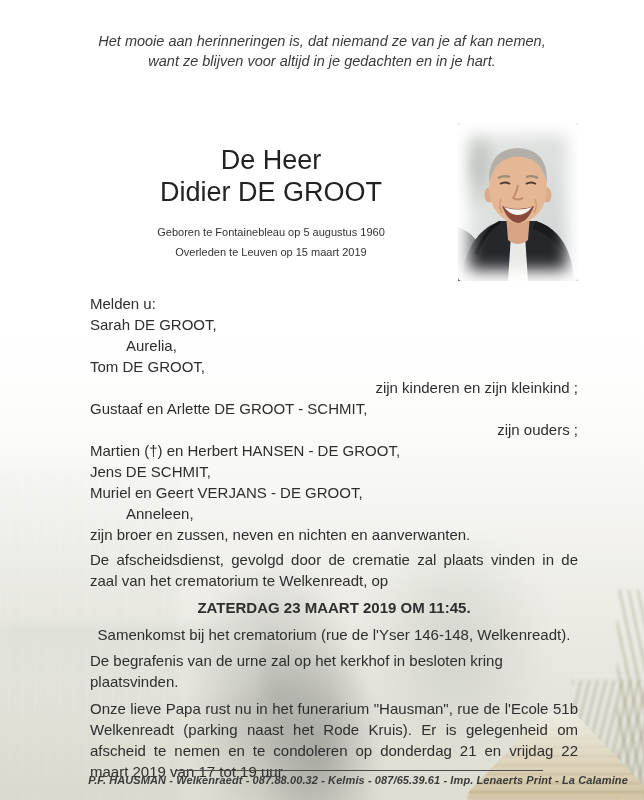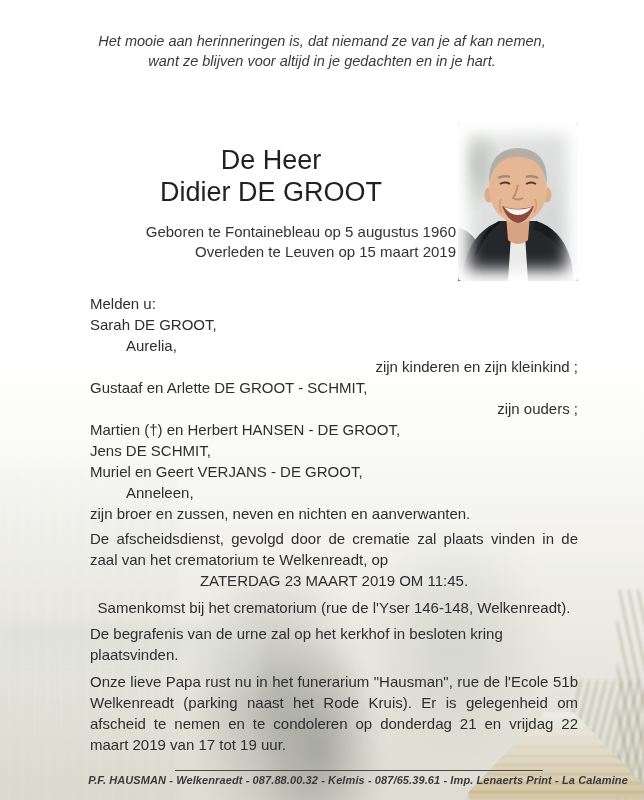--- a/index.html
+++ b/index.html
@@ -78,40 +78,40 @@
   .quote{
     position:absolute;top:31px;left:0;width:644px;
     text-align:center;font-style:italic;
     font-size:14.5px;line-height:20px;color:#3a3a3a;
   }
   .header{
     position:absolute;top:144px;left:86px;width:370px;
     text-align:center;
   }
   .honorific,.deceased-name{font-size:27px;line-height:32px;color:#222;}
-  .dates{margin-top:14px;font-size:15px;line-height:20px;color:#333;text-align:right;}
+  .dates{margin-top:14px;font-size:11px;line-height:20px;color:#333;}
   .photo{
     position:absolute;left:458px;top:123px;width:120px;height:158px;
   }
   .photo svg{display:block;width:120px;height:158px;}
   .photo-feather{
     position:absolute;inset:0;
     box-shadow:inset 0 0 16px 11px #ffffff;
     border-radius:4px;
   }
   .body-text{
     position:absolute;left:90px;top:293px;width:488px;
     font-size:15px;line-height:21px;color:#2e2e2e;
   }
   .line{white-space:nowrap;}
   .indent{padding-left:36px;}
   .relation{text-align:right;}
   .para{margin-top:4px;text-align:justify;}
   .para-last{margin-top:6px;text-align:justify;}
-  .date-line{text-align:center;font-weight:normal;}
+  .date-line{margin-top:6px;text-align:center;font-weight:bold;}
   .gather-line{margin-top:6px;text-align:center;}
   .burial-line{margin-top:5px;}
   .footer-rule{
     position:absolute;left:175px;top:770px;width:368px;height:0;
     border-top:1px solid #4a4a4a;
   }
   .footer-text{
     position:absolute;left:80px;top:774px;width:556px;
     text-align:center;font-size:11px;font-weight:bold;font-style:italic;
     color:#3a3a3a;letter-spacing:0.1px;
@@ -187,20 +187,21 @@
         <path d="M44,83 Q60,89 76,83 Q70,99 60,100 Q50,99 44,83 Z" fill="#8a4a3c"></path>
         <path d="M46,84 Q60,89 74,84 Q68,92 60,92 Q52,92 46,84 Z" fill="#f6f4ef"></path>
       </svg>
       <div class="photo-feather"></div>
     </div>
 
     <div class="body-text">
       <div class="line">Melden u:</div>
       <div class="line">Sarah DE GROOT,</div>
       <div class="line indent">Aurelia,</div>
+      <div class="line">Tom DE GROOT,</div>
       <div class="line relation">zijn kinderen en zijn kleinkind ;</div>
       <div class="line">Gustaaf en Arlette DE GROOT - SCHMIT,</div>
       <div class="line relation">zijn ouders ;</div>
       <div class="line">Martien (†) en Herbert HANSEN - DE GROOT,</div>
       <div class="line">Jens DE SCHMIT,</div>
       <div class="line">Muriel en Geert VERJANS - DE GROOT,</div>
       <div class="line indent">Anneleen,</div>
       <div class="line">zijn broer en zussen, neven en nichten en aanverwanten.</div>
 
       <div class="para">De afscheidsdienst, gevolgd door de crematie zal plaats vinden in de zaal van het crematorium te Welkenreadt, op</div>

